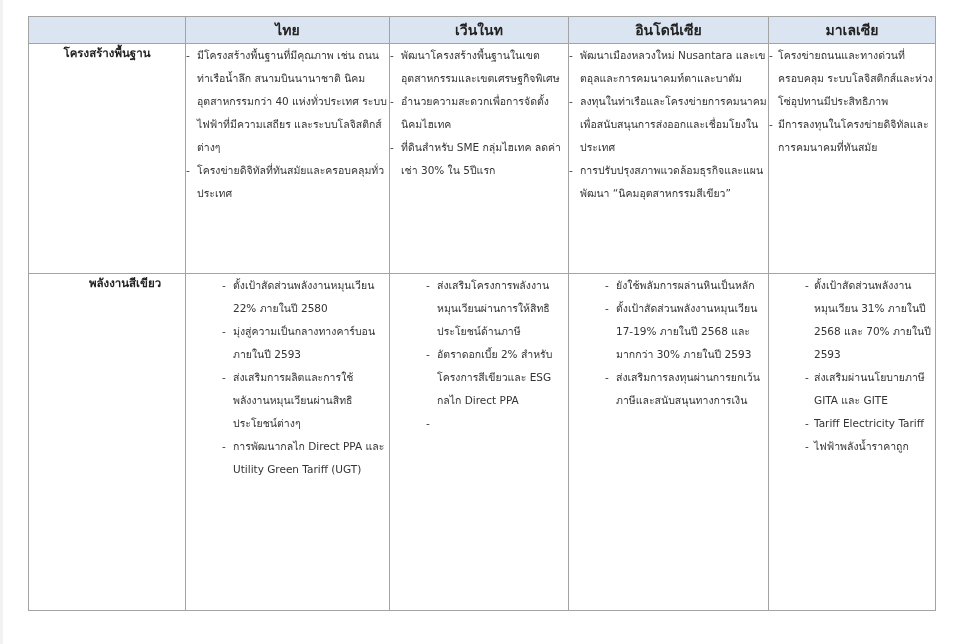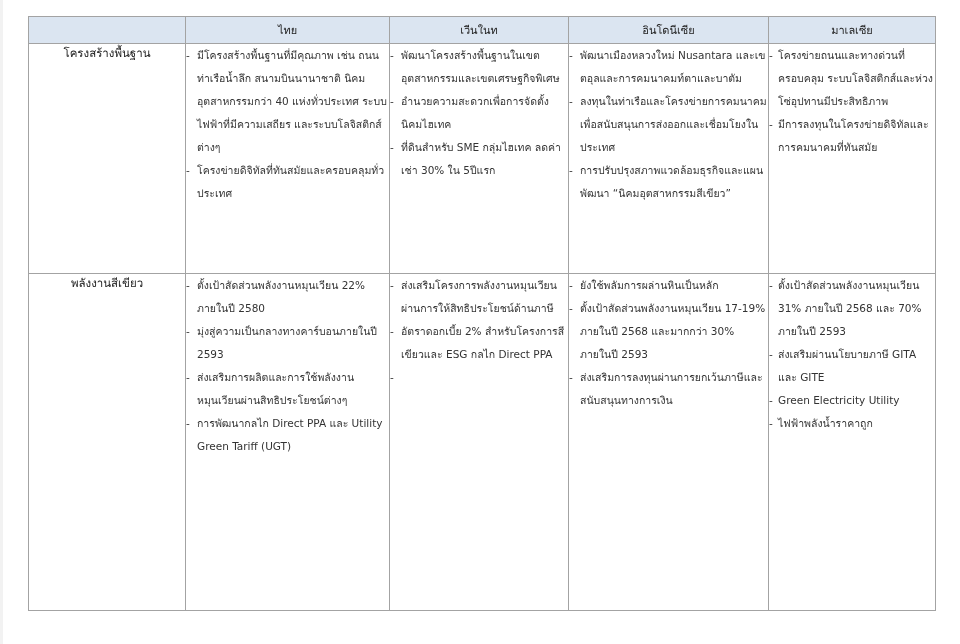--- a/index.html
+++ b/index.html
@@ -9,32 +9,32 @@
   }
   .left-strip { position:absolute; left:0; top:0; width:3px; height:644px; background:#f2f2f2; }
   table.cmp {
     position:absolute; left:28px; top:16px; width:907px;
     border-collapse:collapse; table-layout:fixed;
   }
   table.cmp th, table.cmp td {
     border:1px solid #a3a3a3; vertical-align:top; padding:0;
   }
   table.cmp thead th {
-    background:#dbe5f1; height:26px; font-size:11px; font-weight:normal; color:#222;
+    background:#dbe5f1; height:26px; font-size:14px; font-weight:bold; color:#222;
     text-align:center; vertical-align:middle;
   }
   td.rowhead {
-    font-size:11.5px; font-weight:normal; color:#222; text-align:center; padding-top:6px;
+    font-size:11.5px; font-weight:bold; color:#222; text-align:center; padding-top:6px;
   }
   td.cell { font-size:10.5px; line-height:23px; padding:2px 4px 0 6px; }
   .item { position:relative; padding-left:11px; }
   .item .dash { position:absolute; left:0; top:0; }
   .c4 .item { padding-left:9px; }
   tr.r1 td { height:229px; }
-  tr.r2 td { height:336px; }
+  tr.r2 td { height:336px;padding-left:36px; }
 </style>
 </head>
 <body>
 
 <div class="left-strip"></div>
 
 <table class="cmp">
   <colgroup>
     <col style="width:157px">
       <col style="width:204px">
@@ -87,18 +87,18 @@
         <div class="item"><span class="dash">-</span><span></span>&nbsp;</div>
       </td>
       <td class="cell">
         <div class="item"><span class="dash">-</span><span>ยังใช้พลัมการผล่านหินเป็นหลัก</span></div>
         <div class="item"><span class="dash">-</span><span>ตั้งเป้าสัดส่วนพลังงานหมุนเวียน 17-19% ภายในปี 2568 และมากกว่า 30% ภายในปี 2593</span></div>
         <div class="item"><span class="dash">-</span><span>ส่งเสริมการลงทุนผ่านการยกเว้นภาษีและสนับสนุนทางการเงิน</span></div>
       </td>
       <td class="cell c4">
         <div class="item"><span class="dash">-</span><span>ตั้งเป้าสัดส่วนพลังงานหมุนเวียน 31% ภายในปี 2568 และ 70% ภายในปี 2593</span></div>
         <div class="item"><span class="dash">-</span><span>ส่งเสริมผ่านนโยบายภาษี GITA และ GITE</span></div>
-        <div class="item"><span class="dash">-</span><span>Green Electricity Utility</span></div>
+        <div class="item"><span class="dash">-</span><span>Tariff Electricity Tariff</span></div>
         <div class="item"><span class="dash">-</span><span>ไฟฟ้าพลังน้ำราคาถูก</span></div>
       </td>
     </tr>
   </tbody>
 </table>
 
 </body></html>

